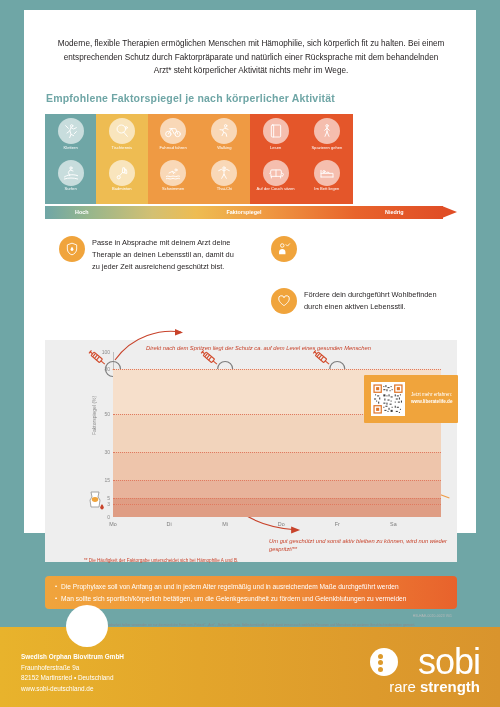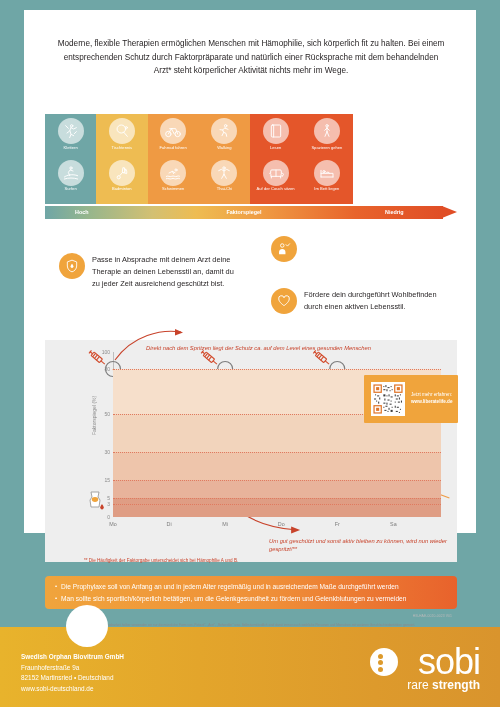--- a/index.html
+++ b/index.html
@@ -91,21 +91,21 @@
     font-size: 5.4px; font-weight: bold; color: #fff;
   }
   #bar-left  { left: 30px; }
   #bar-mid   { left: 0; width: 398px; text-align: center; }
   #bar-right { left: 340px; }
   
   .advice {
     position: absolute;
     display: flex; align-items: flex-start; gap: 7px;
   }
-  #advice-1 { left: 35px;  top: 226px; width: 175px; margin-top: 17px; }
+  #advice-1 { left: 35px;  top: 226px; width: 175px; }
   #advice-2 { left: 247px; top: 226px; width: 180px; }
   #advice-3 { left: 247px; top: 278px; width: 180px; }
   .advice-icon {
     flex: 0 0 auto;
     width: 26px; height: 26px; border-radius: 50%;
     background: #f0a43c;
     display: flex; align-items: center; justify-content: center;
   }
   .advice-icon svg { width: 14px; height: 14px; }
   .advice-text {
@@ -254,33 +254,34 @@
   }
   .sobi-mark i:nth-child(1) { top: 6px; }
   .sobi-mark i:nth-child(2) { top: 12.5px; }
   .sobi-mark i:nth-child(3) { top: 19px; }
   .sobi-word {
     font-size: 36px; color: #fff; font-weight: normal;
     letter-spacing: -1px; line-height: .82;
     font-family: "Liberation Sans", sans-serif;
   }
   .sobi-tag {
-    font-size: 12px; color: #fff; margin-top: 1px;
+    font-size: 15px; color: #fff; margin-top: 1px;
   }
   .sobi-tag b { font-weight: bold; }
 </style>
 </head>
 <body>
 
 <div id="page">
 
   <div id="card">
 
     <p id="intro">Moderne, flexible Therapien ermöglichen Menschen mit Hämophilie, sich körperlich fit zu halten. Bei einem entsprechenden Schutz durch Faktorpräparate und natürlich einer Rücksprache mit dem behandelnden Arzt* steht körperlicher Aktivität nichts mehr im Wege.</p>
 
+    <div id="grid-heading">Empfohlene Faktorspiegel je nach körperlicher Aktivität</div>
 
     <div id="activity-grid">
         <div class="act-col" style="background: rgb(111, 166, 166);">
           <div class="act-cell">
             <div class="act-item">
               <div class="act-icon">
                 <svg viewBox="0 0 24 24" fill="none" stroke="#ffffff" stroke-width="1.4" stroke-linecap="round" stroke-linejoin="round">
                   <circle cx="13" cy="4.3" r="1.8"></circle>
                   <path d="M12 7 L10 12 L6 15"></path>
                   <path d="M12 7 L16 9 L20 7"></path>

